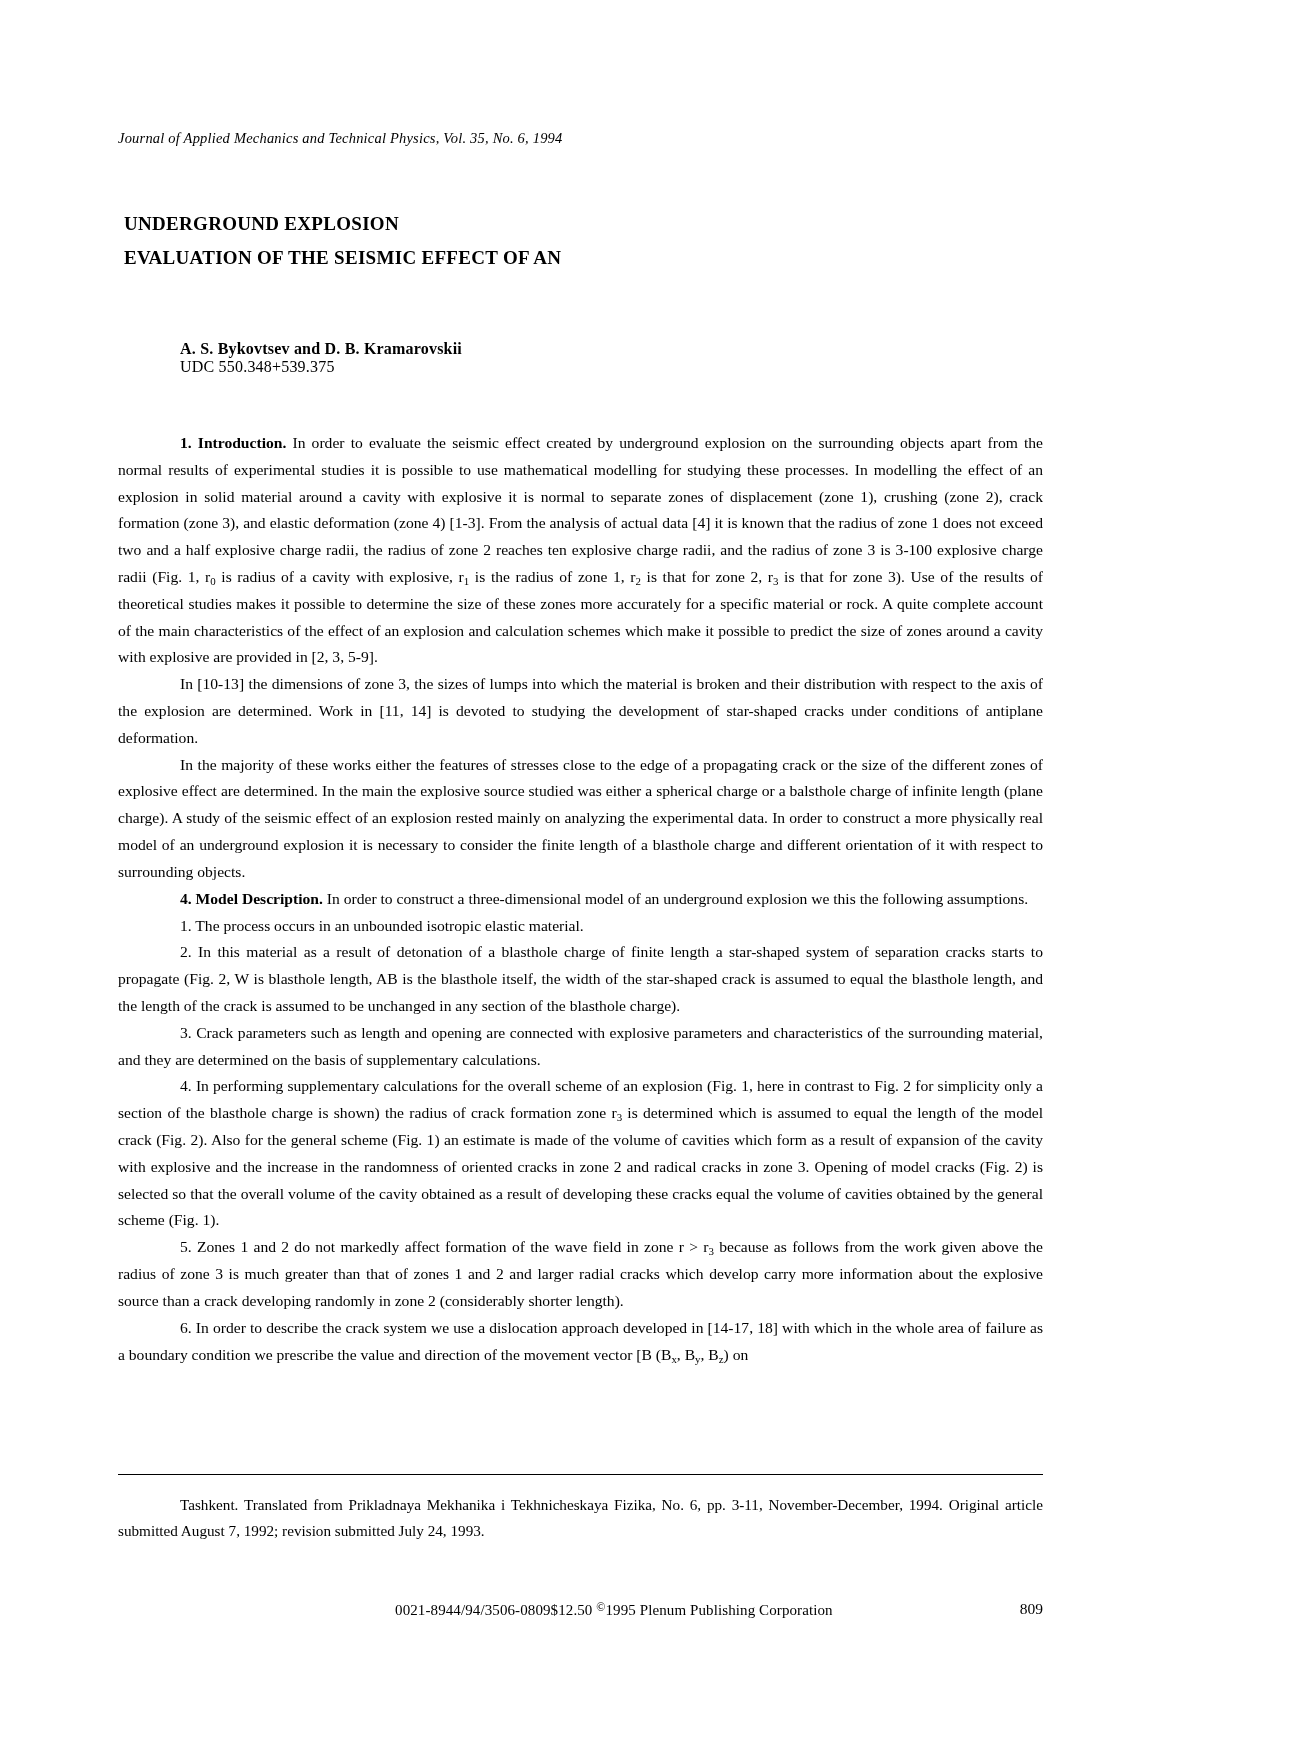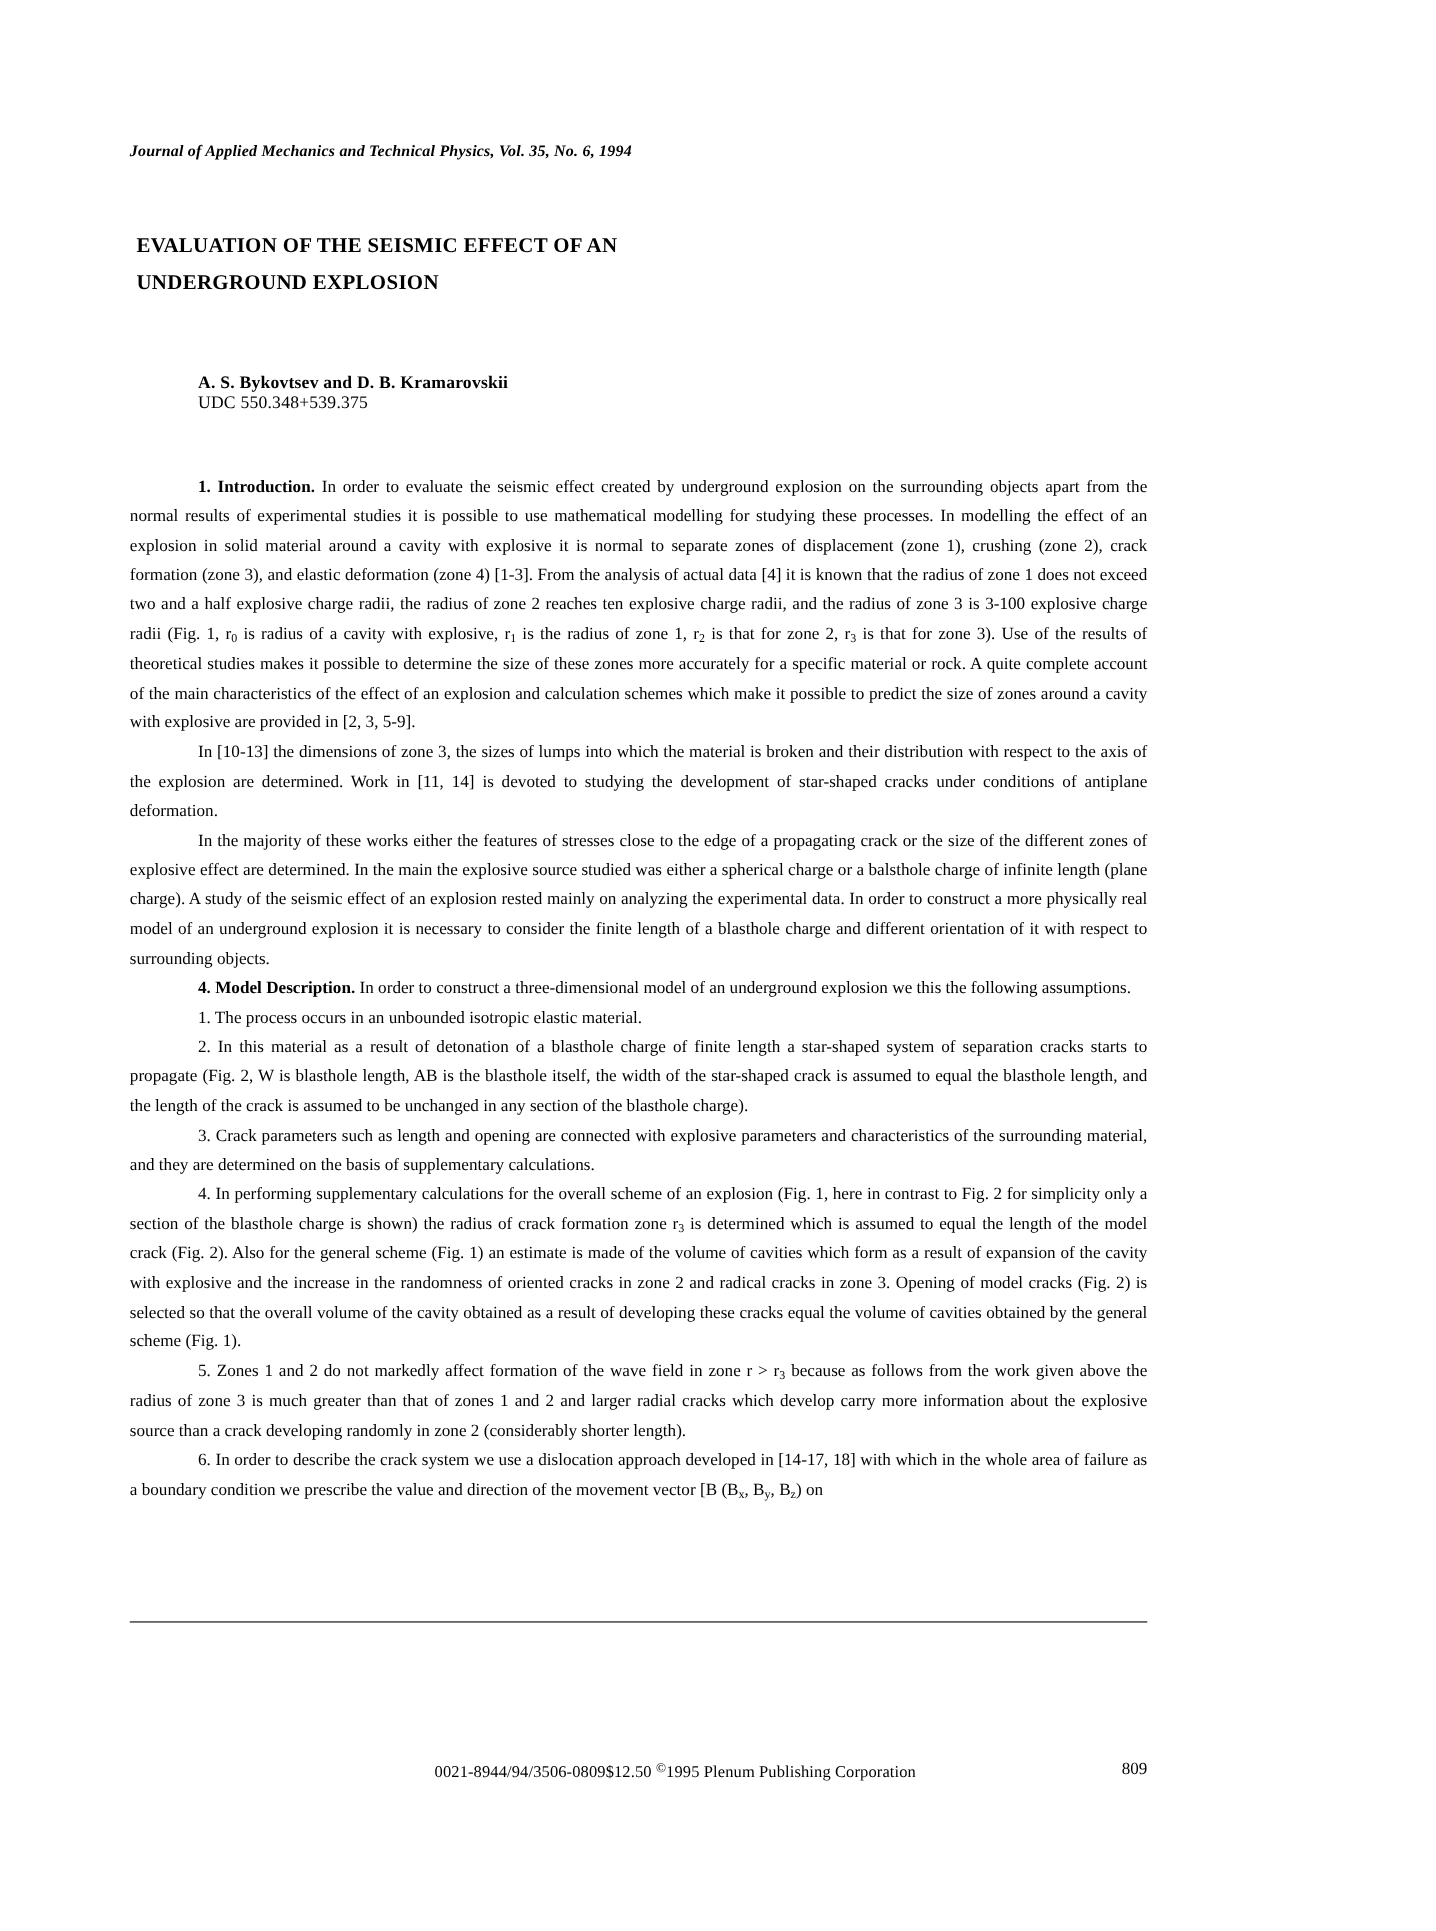--- a/index.html
+++ b/index.html
@@ -27,21 +27,20 @@
     left: 118px;
     top: 130px;
     width: 925px;
   }
   .journal-ref {
     font-style: italic;
     font-size: 14.5px;
     letter-spacing: 0.2px;
     margin: 0 0 60px 0;
     line-height: 1.2;
-    font-weight: bold;
   }
   .title {
     font-size: 19px;
     font-weight: bold;
     letter-spacing: 0.3px;
     line-height: 1.75;
     margin: 0 0 0 0;
     padding-left: 6px;
   }
   .author-row {
@@ -113,22 +112,22 @@
 </head>
 <body>
 
 <div class="page">
 
   <div class="content">
 
     <div class="journal-ref">Journal of Applied Mechanics and Technical Physics, Vol. 35, No. 6, 1994</div>
 
     <div class="title">
+      <div>UNDERGROUND EXPLOSION</div>
       <div>EVALUATION OF THE SEISMIC EFFECT OF AN</div>
-      <div>UNDERGROUND EXPLOSION</div>
     </div>
 
     <div class="author-row">
       <div class="authors">A. S. Bykovtsev and D. B. Kramarovskii</div>
       <div class="udc">UDC 550.348+539.375</div>
     </div>
 
     <div class="body-text">
 
       <p><b class="run-in">1. Introduction.</b><span> In order to evaluate the seismic effect created by underground explosion on the surrounding objects apart from the normal results of experimental studies it is possible to use mathematical modelling for studying these processes. In modelling the effect of an explosion in solid material around a cavity with explosive it is normal to separate zones of displacement (zone 1), crushing (zone 2), crack formation (zone 3), and elastic deformation (zone 4) [1-3]. From the analysis of actual data [4] it is known that the radius of zone 1 does not exceed two and a half explosive charge radii, the radius of zone 2 reaches ten explosive charge radii, and the radius of zone 3 is 3-100 explosive charge radii (Fig. 1, r</span><sub>0</sub><span> is radius of a cavity with explosive, r</span><sub>1</sub><span> is the radius of zone 1, r</span><sub>2</sub><span> is that for zone 2, r</span><sub>3</sub><span> is that for zone 3). Use of the results of theoretical studies makes it possible to determine the size of these zones more accurately for a specific material or rock. A quite complete account of the main characteristics of the effect of an explosion and calculation schemes which make it possible to predict the size of zones around a cavity with explosive are provided in [2, 3, 5-9].</span></p>
@@ -149,19 +148,22 @@
 
       <p><span>5. Zones 1 and 2 do not markedly affect formation of the wave field in zone r &gt; r</span><sub>3</sub><span> because as follows from the work given above the radius of zone 3 is much greater than that of zones 1 and 2 and larger radial cracks which develop carry more information about the explosive source than a crack developing randomly in zone 2 (considerably shorter length).</span></p>
 
       <p><span>6. In order to describe the crack system we use a dislocation approach developed in [14-17, 18] with which in the whole area of failure as a boundary condition we prescribe the value and direction of the movement vector [B (B</span><sub>x</sub><span>, B</span><sub>y</sub><span>, B</span><sub>z</sub><span>) on</span></p>
 
     </div>
   </div>
 
   <div class="footnote-rule"></div>
 
+  <div class="footnote">
+    <p>Tashkent. Translated from Prikladnaya Mekhanika i Tekhnicheskaya Fizika, No. 6, pp. 3-11, November-December, 1994. Original article submitted August 7, 1992; revision submitted July 24, 1993.</p>
+  </div>
 
   <div class="pagefoot">
     <div class="issn"><span>0021-8944/94/3506-0809$12.50 </span><span class="copy-sym">©</span><span>1995 Plenum Publishing Corporation</span></div>
     <div class="pageno">809</div>
   </div>
 
 </div>
 
 </body></html>

